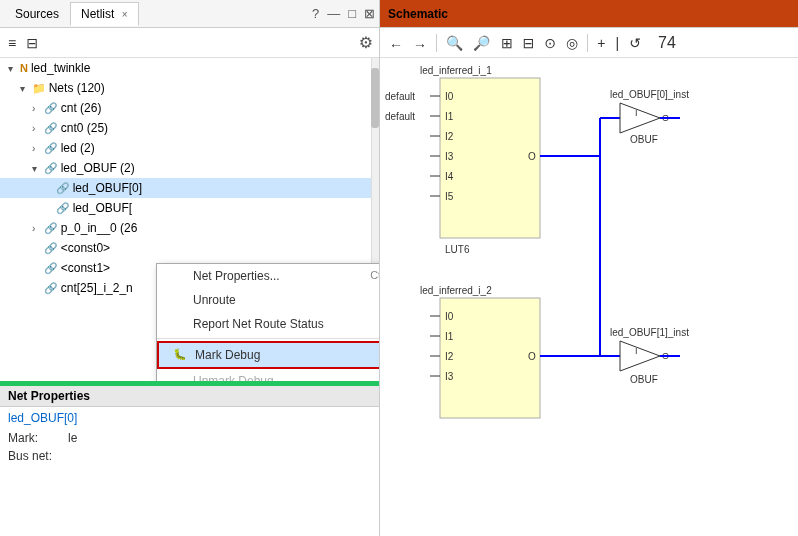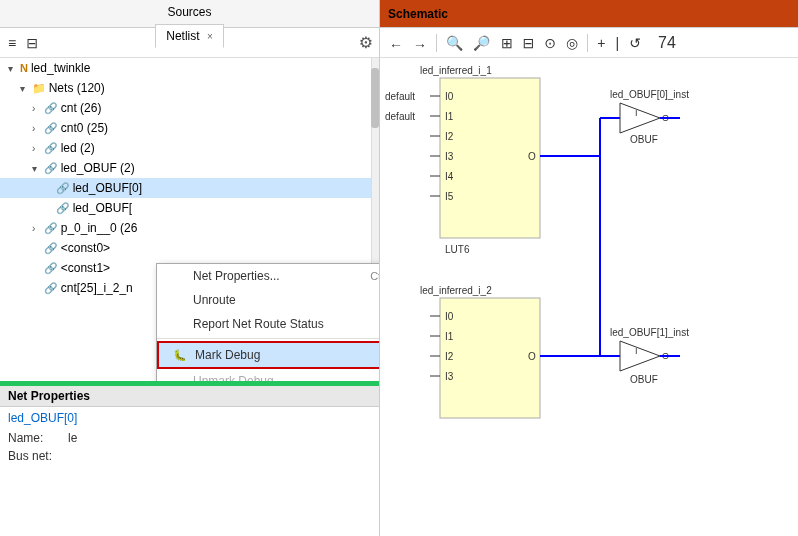--- a/index.html
+++ b/index.html
@@ -4,21 +4,21 @@
   <style>
     * { box-sizing: border-box; margin: 0; padding: 0; }
     body { font-family: 'Segoe UI', Arial, sans-serif; font-size: 12px; background: #f0f0f0; width: 798px; height: 536px; overflow: hidden; }
 
     .main-layout { display: flex; width: 798px; height: 536px; }
 
     
     .left-panel { width: 380px; display: flex; flex-direction: column; border-right: 1px solid #ccc; background: #fff; }
 
     
-    .tab-bar { display: flex; align-items: center; background: #f5f5f5; border-bottom: 1px solid #ccc; height: 28px; padding: 0 4px; flex-direction: column; }
+    .tab-bar { display: flex; align-items: center; background: #f5f5f5; border-bottom: 1px solid #ccc; height: 28px; padding: 0 4px; }
     .tab { padding: 4px 10px; font-size: 12px; cursor: pointer; border: 1px solid transparent; }
     .tab.active { background: #fff; border: 1px solid #ccc; border-bottom: 1px solid #fff; margin-bottom: -1px; z-index: 1; }
     .tab-close { margin-left: 4px; font-size: 10px; color: #666; cursor: pointer; }
     .tab-spacer { flex: 1; }
     .tab-icons { display: flex; gap: 8px; align-items: center; color: #555; font-size: 13px; }
 
     
     .toolbar { display: flex; align-items: center; padding: 2px 6px; border-bottom: 1px solid #ddd; background: #fff; height: 30px; gap: 6px; }
     .toolbar-icon { font-size: 14px; cursor: pointer; color: #333; padding: 2px; }
     .toolbar-spacer { flex: 1; }
@@ -42,21 +42,21 @@
     
     .net-props { border-top: 5px solid #22c55e; background: #fff; height: 155px; overflow: hidden; }
     .net-props-header { background: #e8e8e8; padding: 3px 8px; font-weight: bold; font-size: 12px; border-bottom: 1px solid #ccc; }
     .net-props-net { color: #0066cc; font-size: 12px; padding: 4px 8px; }
     .net-props-row { display: flex; padding: 2px 8px; font-size: 12px; }
     .net-props-label { width: 60px; color: #333; font-weight: normal; }
     .net-props-value { color: #333; }
 
     
     .context-menu { position: absolute; left: 156px; top: 205px; width: 260px; background: #fff; border: 1px solid #aaa; box-shadow: 3px 3px 8px rgba(0,0,0,0.3); z-index: 100; }
-    .menu-item { padding: 5px 14px; cursor: pointer; display: flex; align-items: center; font-size: 12px; color: #333; }
+    .menu-item { padding: 5px 14px; cursor: pointer; display: flex; font-size: 12px; color: #333; }
     .menu-item.highlighted { background: #cce5ff; border: 2px solid #cc0000; }
     .menu-item.disabled { color: #aaa; cursor: default; }
     .menu-item .shortcut { margin-left: auto; color: #888; font-size: 11px; }
     .menu-item .menu-icon { width: 18px; margin-right: 4px; font-size: 11px; color: #555; }
     .menu-separator { height: 1px; background: #ddd; margin: 2px 0; }
 
     
     .right-panel { flex: 1; background: #fff; display: flex; flex-direction: column; }
     .schematic-header { background: #c2410c; border-bottom: 1px solid #ccc; height: 28px; display: flex; align-items: center; padding: 0 8px; font-size: 12px; font-weight: bold; }
     .schematic-toolbar { display: flex; align-items: center; padding: 2px 6px; border-bottom: 1px solid #ddd; background: #fff; height: 30px; gap: 4px; }
@@ -201,21 +201,21 @@
           <span>Unmark Debug</span>
         </div>
 
       </div>
     </div>
 
     <div class="net-props">
       <div class="net-props-header">Net Properties</div>
       <div class="net-props-net" style="color:#0066cc; cursor:pointer;">led_OBUF[0]</div>
       <div class="net-props-row">
-        <span class="net-props-label">Name:</span>
+        <span class="net-props-label">Mark:</span>
         <span class="net-props-value">le</span>
       </div>
       <div class="net-props-row">
         <span class="net-props-label">Bus net:</span>
         <span class="net-props-value"></span>
       </div>
     </div>
   </div>
 
   <div class="right-panel">

